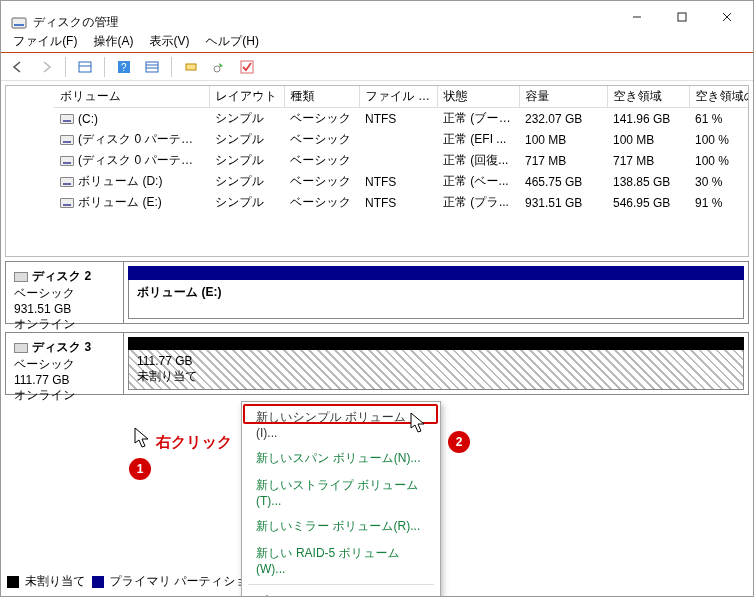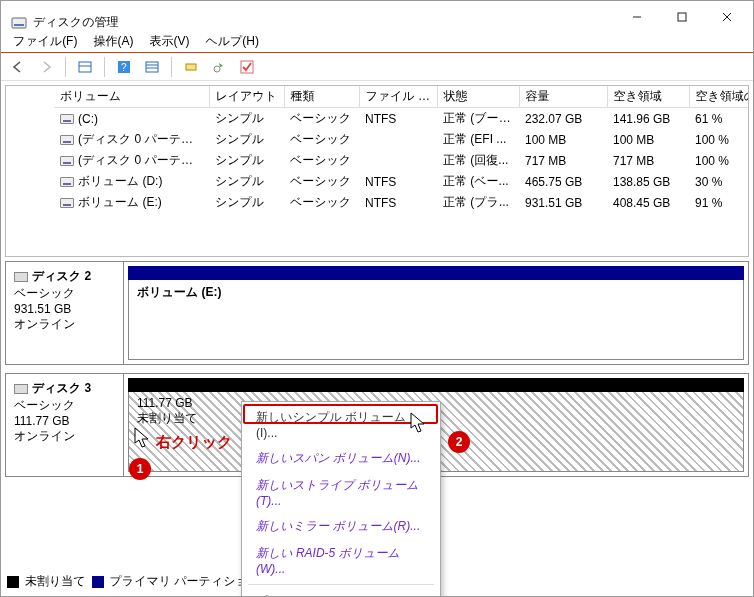--- a/index.html
+++ b/index.html
@@ -43,40 +43,40 @@
   table.volumes { width: 100%; border-collapse: collapse; table-layout: fixed; margin-left: 48px;}
   table.volumes th, table.volumes td {
     text-align:left; padding: 2px 6px; font-weight: normal;
     white-space: nowrap; overflow:hidden; text-overflow: ellipsis;
     font-size: 12px;
   }
   table.volumes th { background:#fff; border-right:1px solid #ddd; border-bottom:1px solid #ddd; }
   .vol-icon { display:inline-block; width:14px; height:10px; border:1px solid #888; background:#eee; margin-right:4px; vertical-align:middle; border-radius:1px; position:relative;}
   .vol-icon::after{content:""; position:absolute; left:2px; right:2px; bottom:1px; height:2px; background:#66a;}
   .disks { margin: 4px; }
-  .diskrow { display:flex; border:1px solid #888; margin-bottom: 8px; height: 104px; }
+  .diskrow { display:flex; border:1px solid #888; margin-bottom: 8px; height: 63px; }
   .diskinfo { width: 118px; border-right: 1px solid #888; padding: 6px 8px; }
   .diskbar { flex:1; padding: 4px; display:flex; flex-direction:column; }
   .bar-head { height: 14px; background: #00008b; }
   .bar-head.black { background:#000; }
   .bar-body { flex:1; border:1px solid #888; border-top:none; padding: 4px 8px; }
   .hatch {
     background: repeating-linear-gradient(45deg, #fff 0 4px, #bbb 4px 6px);
   }
   .legend { position:absolute; left:6px; bottom:6px; display:flex; align-items:center; gap:6px; font-size:12px;}
   .sq { width:12px; height:12px; display:inline-block; }
   .sq.black{background:#000;} .sq.blue{background:#00008b;}
 
   .ctxmenu {
     position:absolute; left: 240px; top: 400px; width: 200px;
     background:#fff; border:1px solid #aaa; box-shadow: 2px 3px 6px rgba(0,0,0,.25);
     padding: 2px 0;
   }
   .ctxmenu .mi { padding: 5px 14px; color:#333; }
-  .ctxmenu .mi.disabled { color:#6d28d9;font-style:italic; }
+  .ctxmenu .mi.disabled { color:#15803d; }
   .ctxmenu .sep { height:1px; background:#ddd; margin:3px 6px; }
   .redbox { position:absolute; border:2px solid #d40000; border-radius:2px; }
   .badge { width:22px; height:22px; border-radius:50%; background:#d40000; color:#fff; font-weight:bold; display:flex; align-items:center; justify-content:center; position:absolute;}
   .cursor { position:absolute; width:18px; height:22px; pointer-events:none;}
   .redtext { color:#d40000; font-weight:bold; position:absolute; }
 </style>
 </head>
 <body>
 
 <div class="titlebar">
@@ -231,21 +231,21 @@
   <td>138.85 GB</td>
   <td>30 %</td>
         </tr>
         <tr>
           <td><span class="vol-icon"></span><span>ボリューム (E:)</span></td>
   <td>シンプル</td>
   <td>ベーシック</td>
   <td>NTFS</td>
   <td>正常 (プラ...</td>
   <td>931.51 GB</td>
-  <td>408.45 GB</td>
+  <td>546.95 GB</td>
   <td>91 %</td>
         </tr>
       </tbody>
   </table>
 </div>
 
 <div class="disks" id="disks">
     <div class="diskrow">
     <div class="diskinfo">
       <div style="font-weight:bold;"><span style="display:inline-block;width:14px;height:10px;border:1px solid #888;background:#ddd;margin-right:4px;vertical-align:middle;"></span><span>ディスク 2</span></div>

